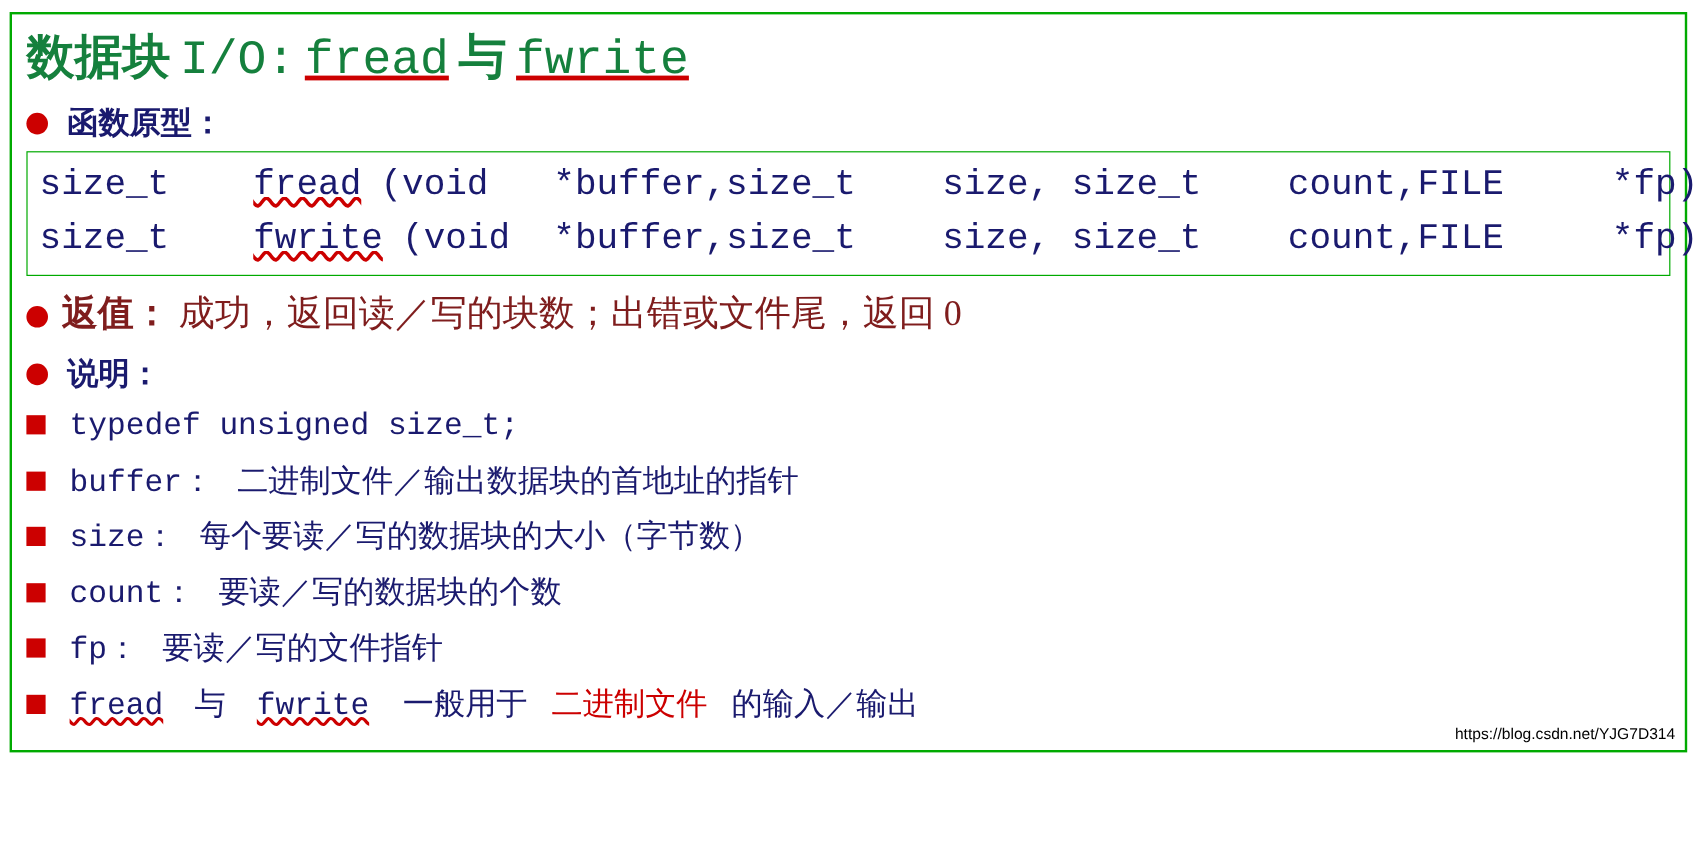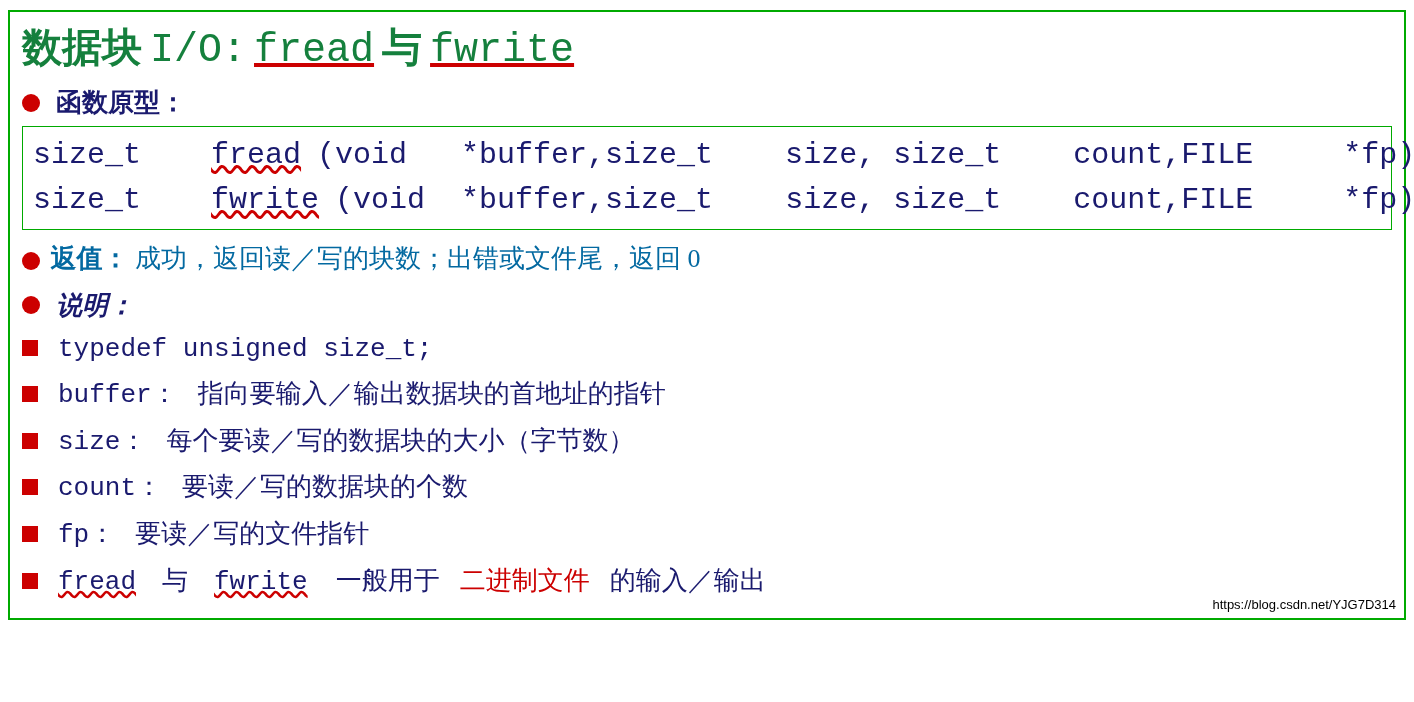--- a/index.html
+++ b/index.html
@@ -79,22 +79,22 @@
       gap: 16px;
       line-height: 1.5;
       white-space: pre;
     }
 
     .func-underline-red {
       text-decoration: underline wavy #cc0000;
     }
 
     .content-text {
-      font-size: 26px;
-      color: #0369a1;
+      font-size: 30px;
+      color: #7f1d1d;
       margin: 4px 0;
       line-height: 1.6;
     }
 
     .explain-block {
       margin-top: 4px;
     }
 
     .explain-item {
       display: flex;
@@ -165,36 +165,36 @@
     </div>
   </div>
 
 
   <div class="content-text" style="margin-top:6px;">
     <span class="red-circle" style="display:inline-block;vertical-align:middle;margin-right:4px;"></span>
     <span><strong>返值：</strong></span>
     <span>成功，返回读／写的块数；出错或文件尾，返回 0</span>
   </div>
 
-  <div class="section-header" style="margin-top:8px;font-style:italic;">
+  <div class="section-header" style="margin-top:8px;">
     <span class="red-circle"></span>
     <span>说明：</span>
   </div>
 
   <div class="explain-block">
 
     <div class="explain-item">
       <span class="red-square"></span>
       <span class="code-inline">typedef    unsigned    size_t;</span>
     </div>
 
     <div class="explain-item">
       <span class="red-square"></span>
       <span class="code-inline">buffer：</span>
-      <span>  指向要输入／输出数据块的首地址的指针</span>
+      <span>  二进制文件／输出数据块的首地址的指针</span>
     </div>
 
     <div class="explain-item">
       <span class="red-square"></span>
       <span class="code-inline">size：</span>
       <span>  每个要读／写的数据块的大小（字节数）</span>
     </div>
 
     <div class="explain-item">
       <span class="red-square"></span>

